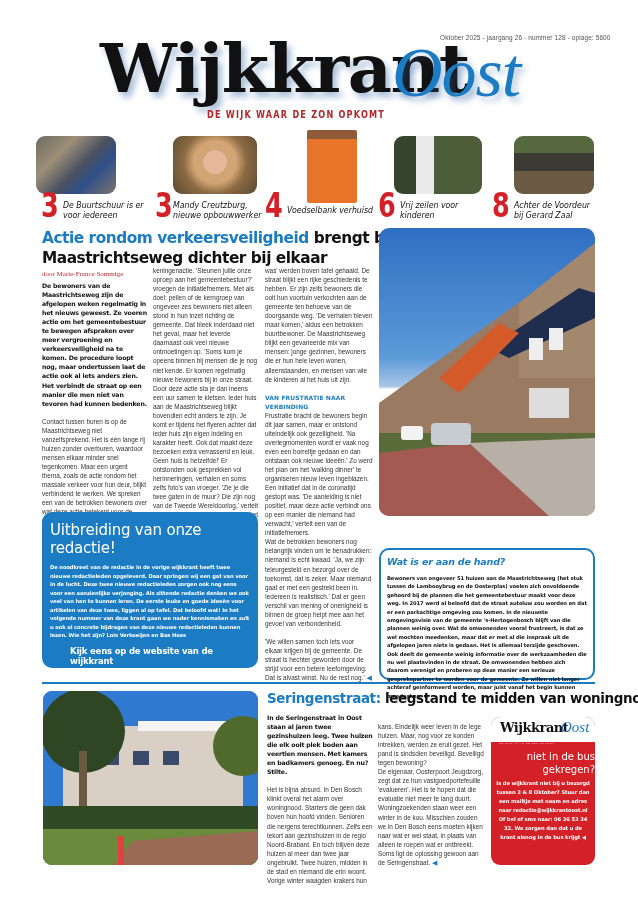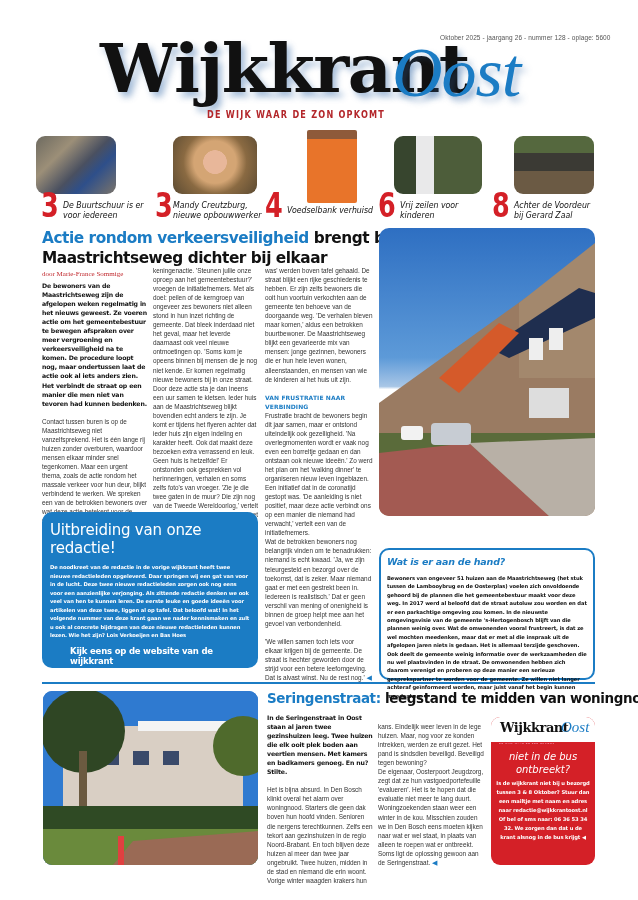--- a/index.html
+++ b/index.html
@@ -56,21 +56,21 @@
   .photo2 { position: absolute; left: 43px; top: 691px; width: 215px; height: 174px; border-radius: 9px; overflow: hidden; background: linear-gradient(180deg,#2f7ad0 0 25%,#d9d2c8 25% 60%,#4a6232 60% 80%,#8a7058 80% 100%); }
   .headline2 { position: absolute; left: 267px; top: 690px; width: 340px; font-family: "DejaVu Sans", sans-serif; font-weight: bold; font-size: 14.5px; color: #111; letter-spacing: -0.4px; transform: scaleX(0.93); transform-origin: left; white-space: nowrap; }
   .headline2 .hl-blue { color: #1b7cc4; }
 
   
   .redbox { position: absolute; left: 491px; top: 717px; width: 104px; height: 148px; border-radius: 9px; overflow: hidden; background: #d42027; }
   .redbox .rb-head { background: #fff; height: 25px; position: relative; }
   .rb-logo-w { position: absolute; left: 9px; top: 3px; font-family: "DejaVu Serif", serif; font-weight: bold; font-size: 13px; color: #111; letter-spacing: -0.5px; }
   .rb-logo-o { position: absolute; left: 70px; top: 2px; font-family: "Liberation Serif", serif; font-style: italic; font-size: 15px; color: #1b7cc4; }
   .rb-tag { position: absolute; left: 8px; top: 25px; font-size: 2.5px; color: #fbd; letter-spacing: 0.6px; }
-  .rb-title { position: absolute; left: 0; width: 104px; top: 33px; text-align: center; font-family: "DejaVu Sans", sans-serif; font-style: italic; font-size: 10px; line-height: 13px; color: #fff; }
+  .rb-title { position: absolute; left: 0; width: 104px; top: 33px; text-align: right; font-family: "DejaVu Sans", sans-serif; font-size: 10px; line-height: 13px; color: #fff; }
   .rb-body { position: absolute; left: 0; width: 104px; top: 62px; text-align: center; font-family: "DejaVu Sans", sans-serif; font-weight: bold; font-size: 5.2px; line-height: 9px; color: #fff; letter-spacing: -0.1px; }
 </style>
 </head>
 <body>
 
 <header class="masthead">
   <div class="issue-line">Oktober 2025 - jaargang 26 - nummer 128 - oplage: 5600</div>
   <div class="logo-wijk">Wijkkrant</div>
   <div class="logo-oost">Oost</div>
   <div class="tagline">DE WIJK WAAR DE ZON OPKOMT</div>
@@ -182,15 +182,15 @@
   <p><span>kans. Eindelijk weer leven in de lege huizen. Maar, nog voor ze konden intrekken, werden ze eruit gezet. Het pand is sindsdien beveiligd. Beveiligd tegen bewoning?
 De eigenaar, Oosterpoort Jeugdzorg, zegt dat ze hun vastgoedportefeuille 'evalueren'. Het is te hopen dat die evaluatie niet meer te lang duurt. Woningzoekenden staan weer een winter in de kou. Misschien zouden we in Den Bosch eens moeten kijken naar wat er wel staat, in plaats van alleen te roepen wat er ontbreekt. Soms ligt de oplossing gewoon aan de Seringenstraat.</span> <span class="end-mark">◀</span></p>
 </div>
 
 <aside class="redbox">
   <div class="rb-head">
     <span class="rb-logo-w">Wijkkrant</span>
     <span class="rb-logo-o">Oost</span>
   </div>
   <div class="rb-tag">DE WIJK WAAR DE ZON OPKOMT</div>
-  <div class="rb-title"><span>niet in de bus</span><br><span>ontbreekt?</span></div>
+  <div class="rb-title"><span>niet in de bus</span><br><span>gekregen?</span></div>
   <div class="rb-body" style="padding:0 5px"><span>Is de wijkkrant niet bij u bezorgd tussen 3 &amp; 8 Oktober? Stuur dan een mailtje met naam en adres naar redactie@wijkkrantoost.nl Of bel of sms naar: 06 36 53 34 32. We zorgen dan dat u de krant alsnog in de bus krijgt</span> <span>◀</span></div>
 </aside>
 
 </body></html>

